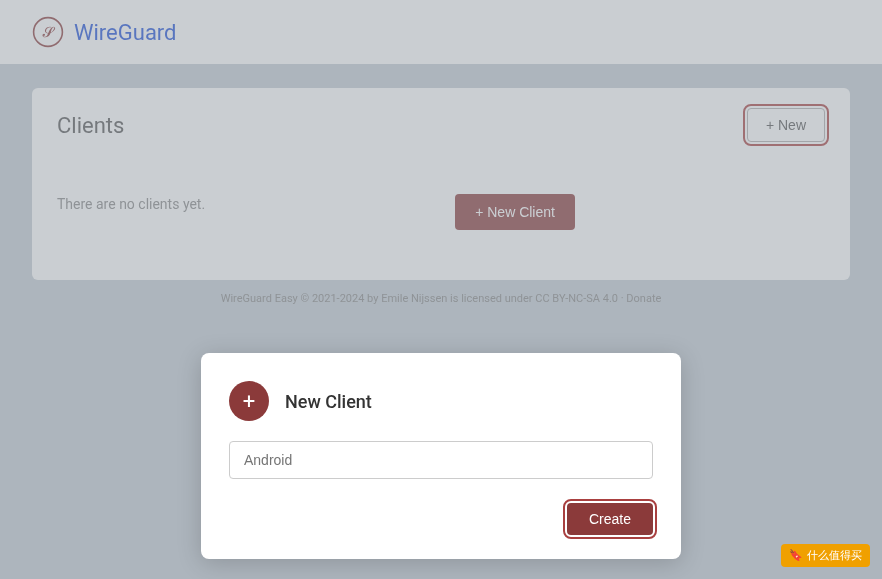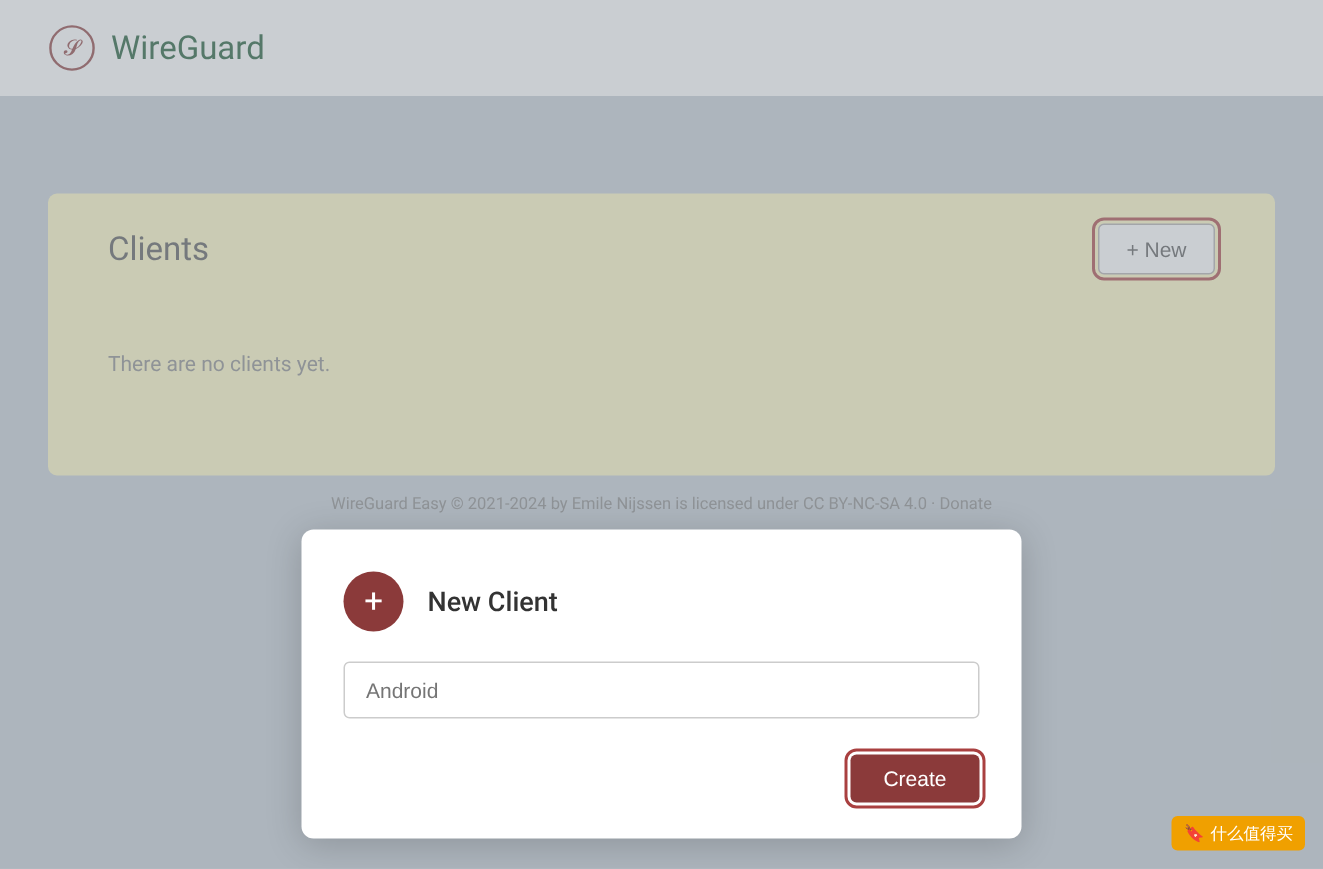--- a/index.html
+++ b/index.html
@@ -33,36 +33,35 @@
     }
 
     .logo-icon {
       width: 32px;
       height: 32px;
     }
 
     .app-title {
       font-size: 22px;
       font-weight: 400;
-      color: #14532d;
+      color: #1d4ed8;
     }
 
     
     .main-content {
       padding: 24px 32px;
       position: relative;
       z-index: 1;
     }
 
     .clients-card {
-      background: #fef9c3;
+      background: #ffffff;
       border-radius: 6px;
-      padding: 20px 40px;
-      position: relative;
-      margin-top: 41px;
+      padding: 20px 25px;
+      position: relative;
     }
 
     .clients-header {
       display: flex;
       align-items: center;
       justify-content: space-between;
       margin-bottom: 32px;
     }
 
     .clients-title {
@@ -244,20 +243,21 @@
 </div>
 
 <div class="main-content">
   <div class="clients-card">
     <div class="clients-header">
       <span class="clients-title">Clients</span>
       <button class="new-button">+ New</button>
     </div>
     <div class="clients-body">
       <p class="no-clients-text">There are no clients yet.</p>
+      <button class="new-client-btn">+ New Client</button>
     </div>
   </div>
 
   <div class="footer">
     <span>WireGuard Easy © 2021-2024 by Emile Nijssen is licensed under CC BY-NC-SA 4.0 · Donate</span>
   </div>
 </div>
 
 <div class="modal-overlay">
   <div class="modal">

